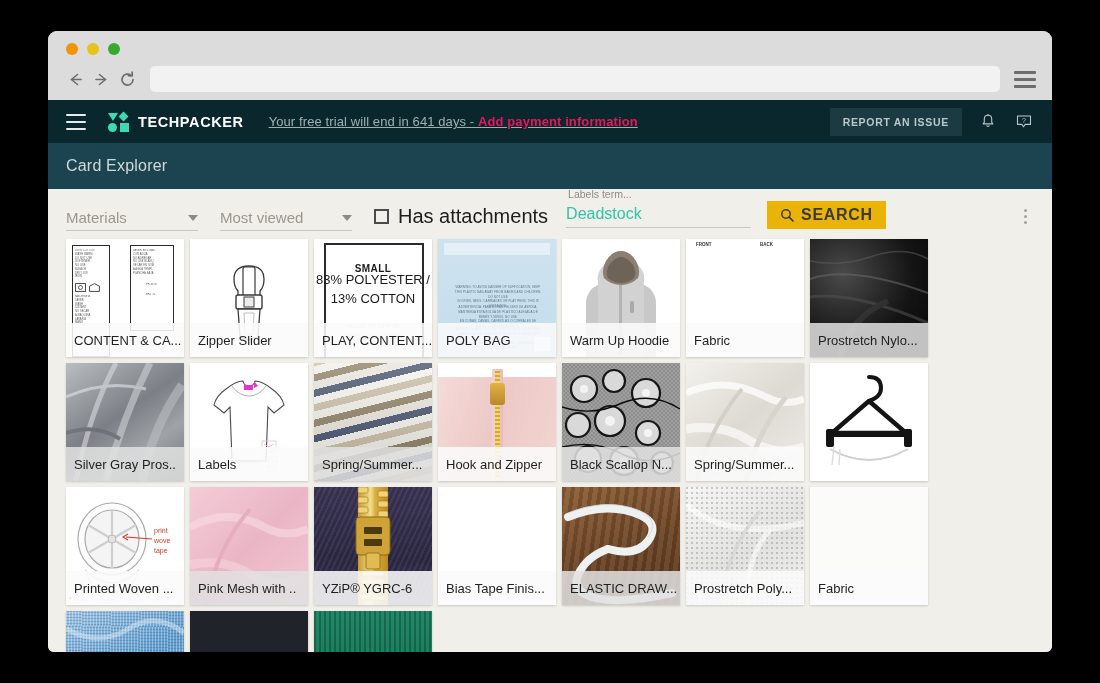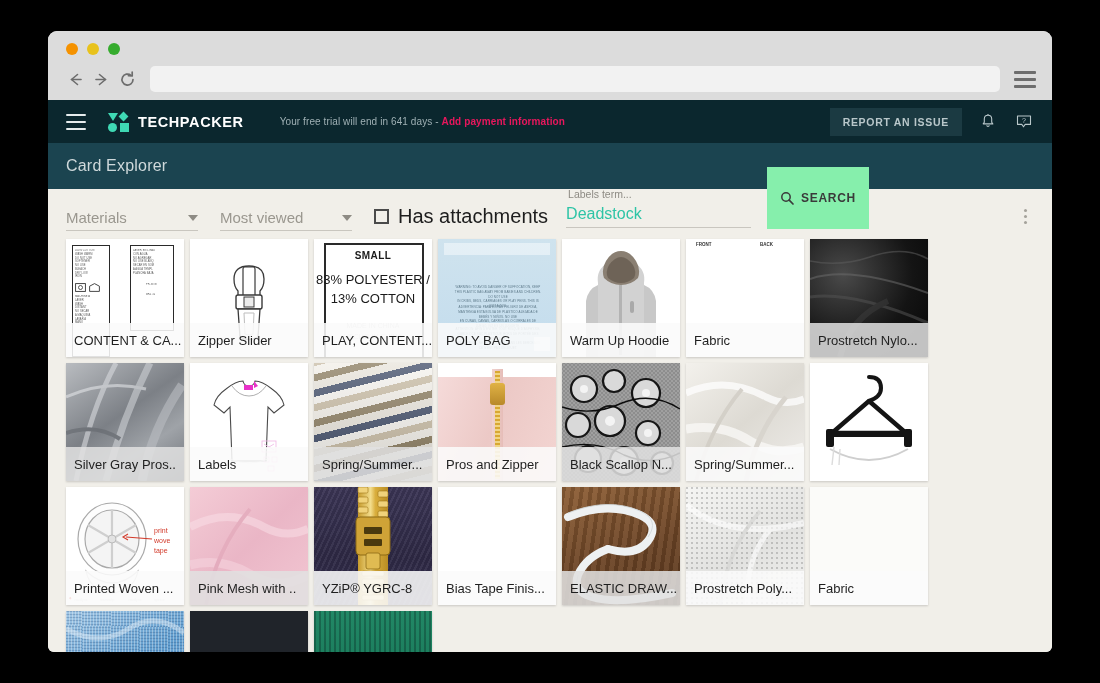--- a/index.html
+++ b/index.html
@@ -48,21 +48,21 @@
 
   .brand { display: flex; align-items: center; gap: 9px; margin-left: 22px; }
   .brand-mark { width: 21px; height: 20px; position: relative; }
   .bm { position: absolute; }
   .bm-tri { left: 0; top: 1px; width: 0; height: 0; border-left: 5px solid transparent; border-right: 5px solid transparent; border-top: 8px solid #3fd9b4; }
   .bm-dia { left: 12px; top: 1px; width: 7px; height: 7px; background: #3fd9b4; transform: rotate(45deg); }
   .bm-cir { left: 0px; top: 11px; width: 9px; height: 9px; border-radius: 50%; background: #3fd9b4; }
   .bm-sq { left: 12px; top: 11px; width: 9px; height: 9px; background: #3fd9b4; }
   .brand-name { color: #ffffff; font-weight: bold; font-size: 14.5px; letter-spacing: .6px; }
 
-  .trial { margin-left: 36px; font-size: 10px; color: #9fb0b4; letter-spacing: .1px; }
+  .trial { margin-left: 25px; font-size: 13px; color: #9fb0b4; letter-spacing: .1px; text-decoration: underline; }
   .trial .pay { color: #e8175d; font-weight: bold; }
 
   .appbar-right { margin-left: auto; display: flex; align-items: center; gap: 16px; }
   .report-btn {
     background: #1b3a42; color: #b9c7ca; font-size: 10.5px; font-weight: bold; letter-spacing: .7px;
     padding: 8px 13px; border: none; cursor: pointer;
   }
   .ic-btn { width: 20px; height: 20px; color: #b9c7ca; display: flex; align-items: center; justify-content: center; cursor: pointer; }
   .ic-btn svg { display: block; }
 
@@ -80,22 +80,22 @@
 
   .checkwrap { display: flex; align-items: center; gap: 9px; margin-right: 18px; padding-bottom: 3px; cursor: pointer; }
   .checkbox { width: 15px; height: 15px; border: 2px solid #4a4a4a; background: transparent; }
   .checkwrap-label { font-size: 20px; color: #1d1d1d; }
 
   .searchfield { width: 185px; margin-right: 16px; position: relative; padding-bottom: 3px; }
   .search-caption { font-size: 10.5px; color: #8e8b84; position: absolute; top: -17px; left: 2px; }
   .search-value { font-size: 16px; color: #2ec4a6; border: none; background: transparent; outline: none; width: 100%; border-bottom: 1px solid #c9c6bf; padding-bottom: 4px; font-family: "Liberation Sans", sans-serif; }
 
   .search-btn {
-    background: #86efac; border: none; cursor: pointer; display: flex; align-items: center; gap: 7px;
-    padding: 24px 13px; color: #3a3a3a; font-size: 12px; font-weight: bold; letter-spacing: .7px;
+    background: #eab308; border: none; cursor: pointer; display: flex; align-items: center; gap: 7px;
+    padding: 5px 13px; color: #3a3a3a; font-size: 16px; font-weight: bold; letter-spacing: .7px;
     margin-bottom: 2px;
   }
   .search-btn svg { display: block; }
   .kebab { margin-left: auto; width: 18px; height: 22px; display: flex; flex-direction: column; align-items: center; justify-content: center; gap: 3px; cursor: pointer; margin-bottom: 4px; }
   .kebab i { width: 3px; height: 3px; border-radius: 50%; background: #a5a29b; display: block; }
 
   
   .grid-wrap { position: relative; padding: 0 0 0 0; }
   .grid { display: flex; flex-wrap: wrap; gap: 6px; padding: 0 18px; }
   .card {
@@ -262,21 +262,21 @@
              <rect x="46" y="56" width="26" height="14" rx="2" fill="#fff" stroke="#3a3a3a" stroke-width="1.4"></rect>
              <rect x="54" y="58" width="10" height="10" fill="#ececec" stroke="#3a3a3a" stroke-width="1"></rect>
              <path d="M48 70 l2 28 q9 5 18 0 l2-28z" fill="#fff" stroke="#3a3a3a" stroke-width="1.3"></path>
              <path d="M54 74 l1 21 q4 2 8 0 l1-21z" fill="none" stroke="#bdbdbd" stroke-width="1"></path>
            </svg></div>
               <div class="cap">Zipper Slider</div>
             </div>
             <div class="card">
               <div class="art">
                 <div class="lbl-doc" style="left:10px;top:4px;width:100px;height:118px;border-width:2px;"></div>
-           <div class="ctr" style="top:11px;font-size:10px;font-weight:bold;color:#1a1a1a;letter-spacing:.4px;">SMALL</div>
+           <div class="ctr" style="top:24px;font-size:10px;font-weight:bold;color:#1a1a1a;letter-spacing:.4px;">SMALL</div>
            <div class="ctr" style="top:32px;font-size:13px;color:#1a1a1a;line-height:1.45;white-space:nowrap;">83% POLYESTER /<br>13% COTTON</div>
            <div class="ctr" style="top:82px;font-size:7px;color:#c9c9c9;line-height:1.5;white-space:nowrap;">MADE IN CHINA<br>HECHO IN CHINA</div>
               </div>
               <div class="cap">PLAY, CONTENT...</div>
             </div>
             <div class="card">
               <div class="art">
                 <div class="grad" style="background:linear-gradient(180deg,#cfe3ee,#c3dced);"></div>
            <div style="position:absolute;left:6px;top:4px;right:6px;height:12px;background:rgba(255,255,255,.45);"></div>
            <div class="tinytext" style="left:16px;top:46px;width:88px;text-align:center;color:#5e7a8a;font-size:3px;line-height:1.6;">
@@ -392,21 +392,21 @@
               <div class="cap">Spring/Summer...</div>
             </div>
             <div class="card">
               <div class="art">
                 <div class="grad" style="background:linear-gradient(110deg,#f6dcdb,#ecc9c6 48%,#f3d5d2);"></div>
            <div style="position:absolute;left:0;top:0;width:118px;height:14px;background:#ffffff;"></div>
            <div style="position:absolute;left:54px;top:6px;width:11px;height:112px;background:linear-gradient(90deg,#f0d3cf,#e6bdb8);"></div>
            <div style="position:absolute;left:57px;top:8px;width:5px;height:108px;background:repeating-linear-gradient(180deg,#d9a832 0 2px,#f0d583 2px 4px);"></div>
            <div style="position:absolute;left:52px;top:20px;width:15px;height:22px;border-radius:3px;background:linear-gradient(180deg,#e0b245,#b8892a);"></div>
               </div>
-              <div class="cap">Pros and Zipper</div>
+              <div class="cap">Hook and Zipper</div>
             </div>
             <div class="card dark">
               <div class="art">
                 <div class="grad" style="background:#8d8d8d;"></div>
            <svg width="118" height="118" viewBox="0 0 118 118" style="position:absolute;inset:0;">
              <defs>
                     <pattern id="mesh" width="4" height="4" patternUnits="userSpaceOnUse">
                       <path d="M0 0 L4 4 M4 0 L0 4" stroke="#bdbdbd" stroke-width=".4"></path>
                     </pattern>
                   </defs>
@@ -520,21 +520,21 @@
              <rect x="50" y="52" width="18" height="7" rx="1" fill="#4b3a0e"></rect>
              <rect x="52" y="66" width="14" height="16" rx="2" fill="#e0bb52" stroke="#8d6a14" stroke-width=".8"></rect>
              <g fill="#f0d27a" stroke="#9d7518" stroke-width=".5">
                <rect x="48" y="84" width="22" height="5" rx="1.5"></rect>
                     <rect x="48" y="92" width="22" height="5" rx="1.5"></rect>
                <rect x="48" y="100" width="22" height="5" rx="1.5"></rect>
                     <rect x="48" y="108" width="22" height="5" rx="1.5"></rect>
              </g>
            </svg>
               </div>
-              <div class="cap">YZiP® YGRC-8</div>
+              <div class="cap">YZiP® YGRC-6</div>
             </div>
             <div class="card">
               <div class="art"><div class="grad" style="background:#fff;"></div>
            <svg width="118" height="118" viewBox="0 0 118 118">
              <circle cx="40" cy="36" r="26" fill="none" stroke="#d93c2c" stroke-width="1.2"></circle>
              <g stroke="#2a2a2a" stroke-width=".7" fill="none">
                <path d="M18 30 q22 -8 44 0 l0 10 q-22 8 -44 0z"></path>
                <path d="M20 32 l0 9 M24 31 l0 9 M28 30.4 l0 9 M32 30 l0 9 M36 29.8 l0 9 M40 29.7 l0 9 M44 29.9 l0 9 M48 30.2 l0 9 M52 30.8 l0 9 M56 31.4 l0 9 M60 32.2 l0 9"></path>
                <path d="M18 42 q22 9 44 0 l0 5 q-22 9 -44 0z" fill="#2a2a2a"></path>
              </g>

